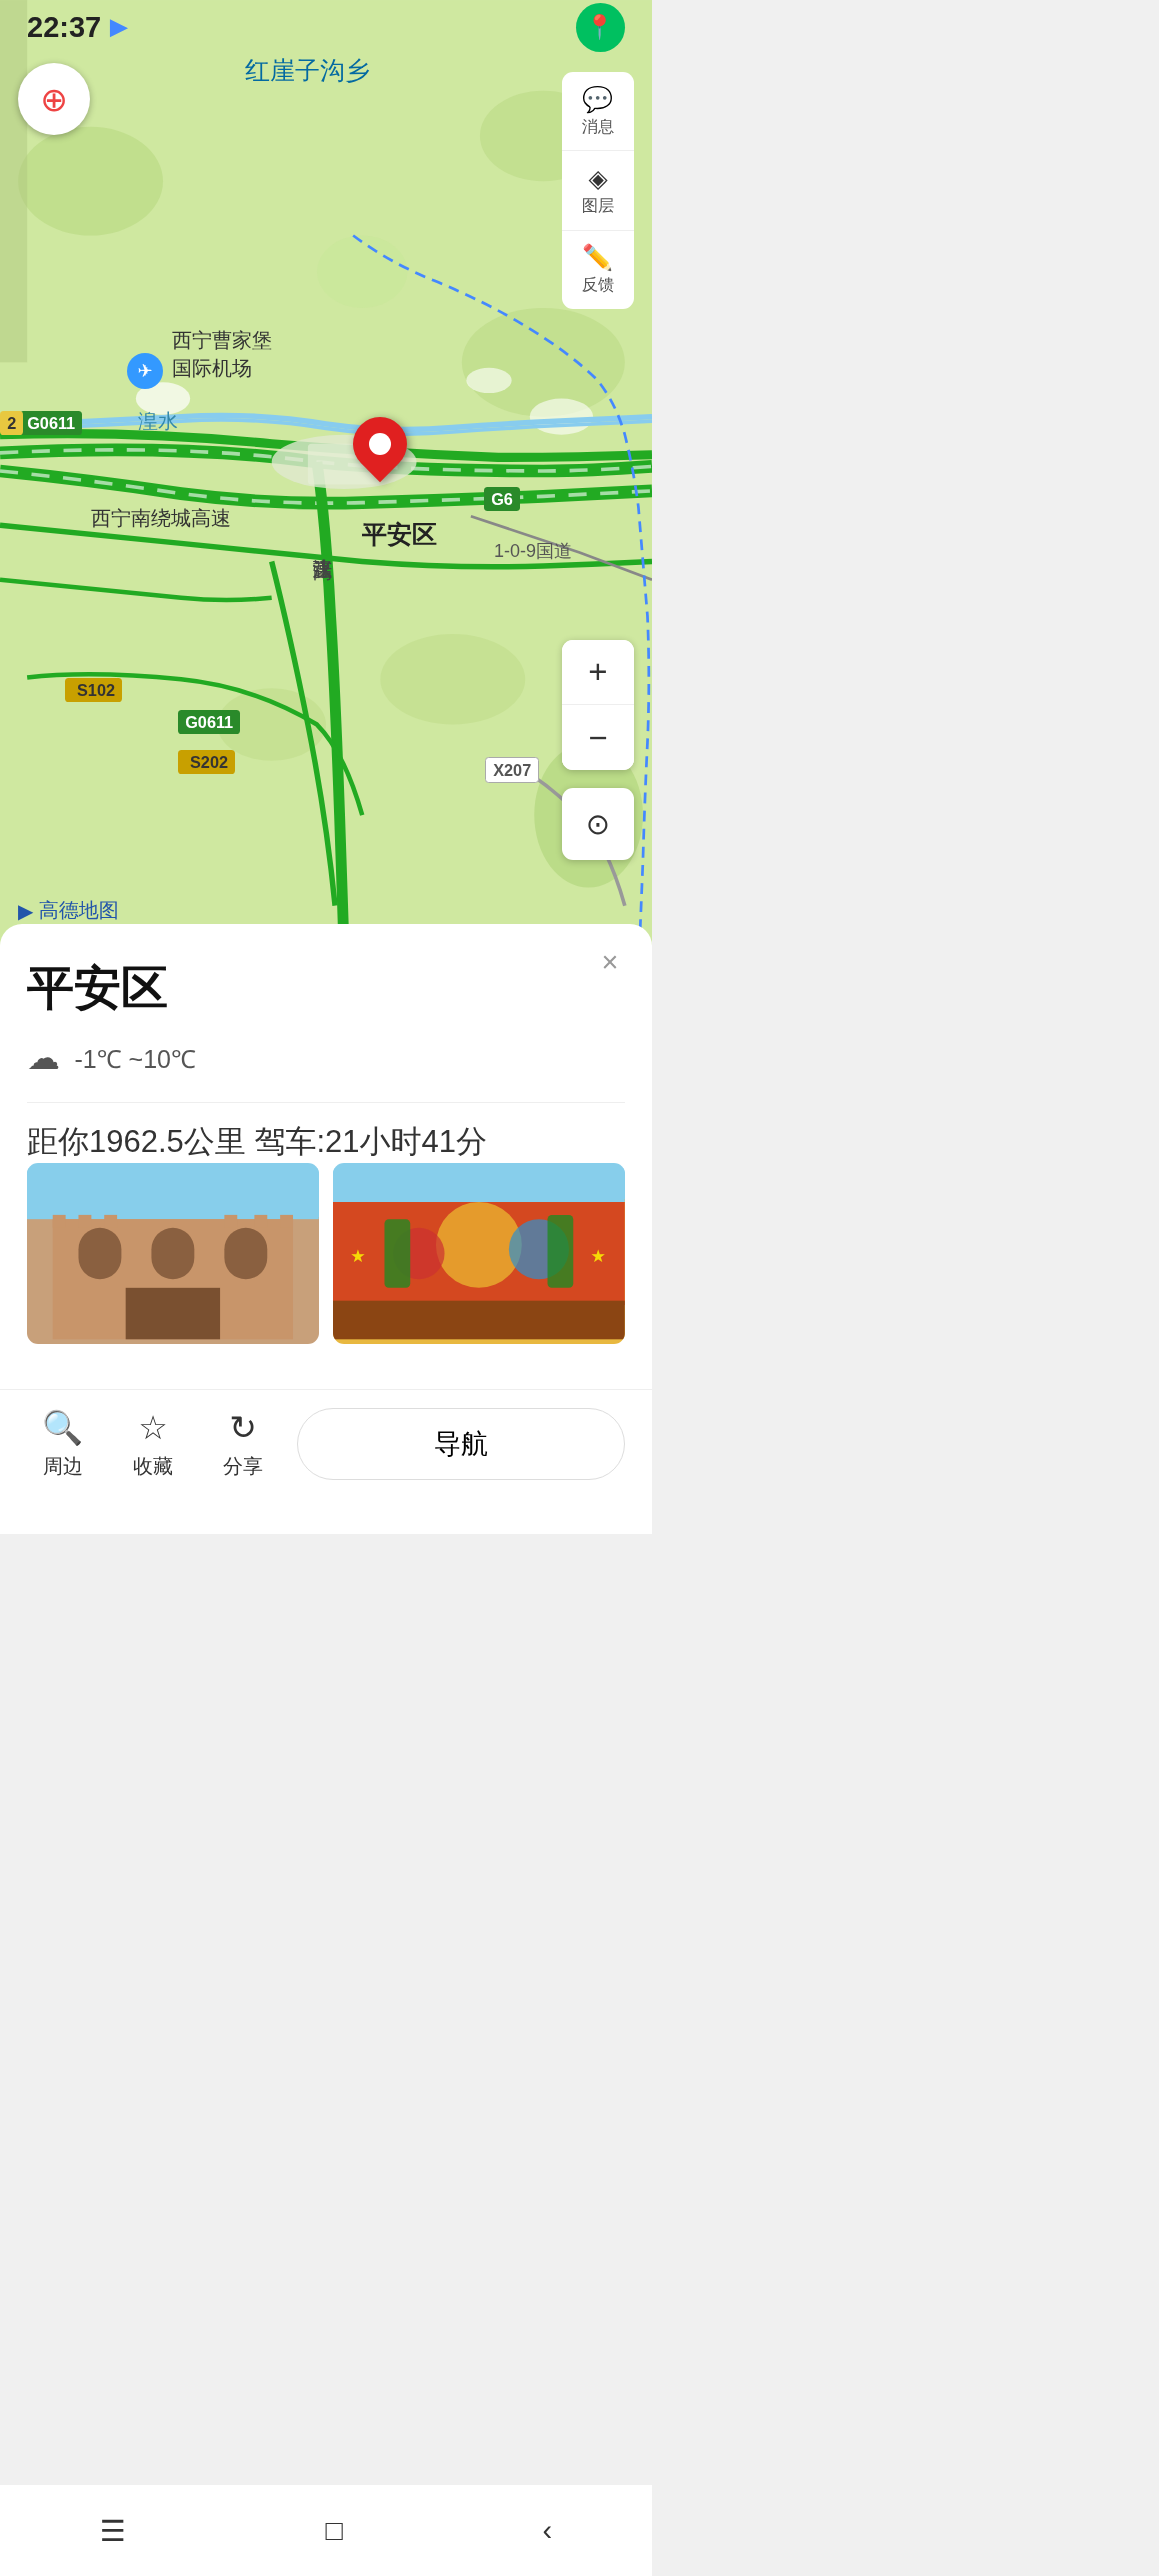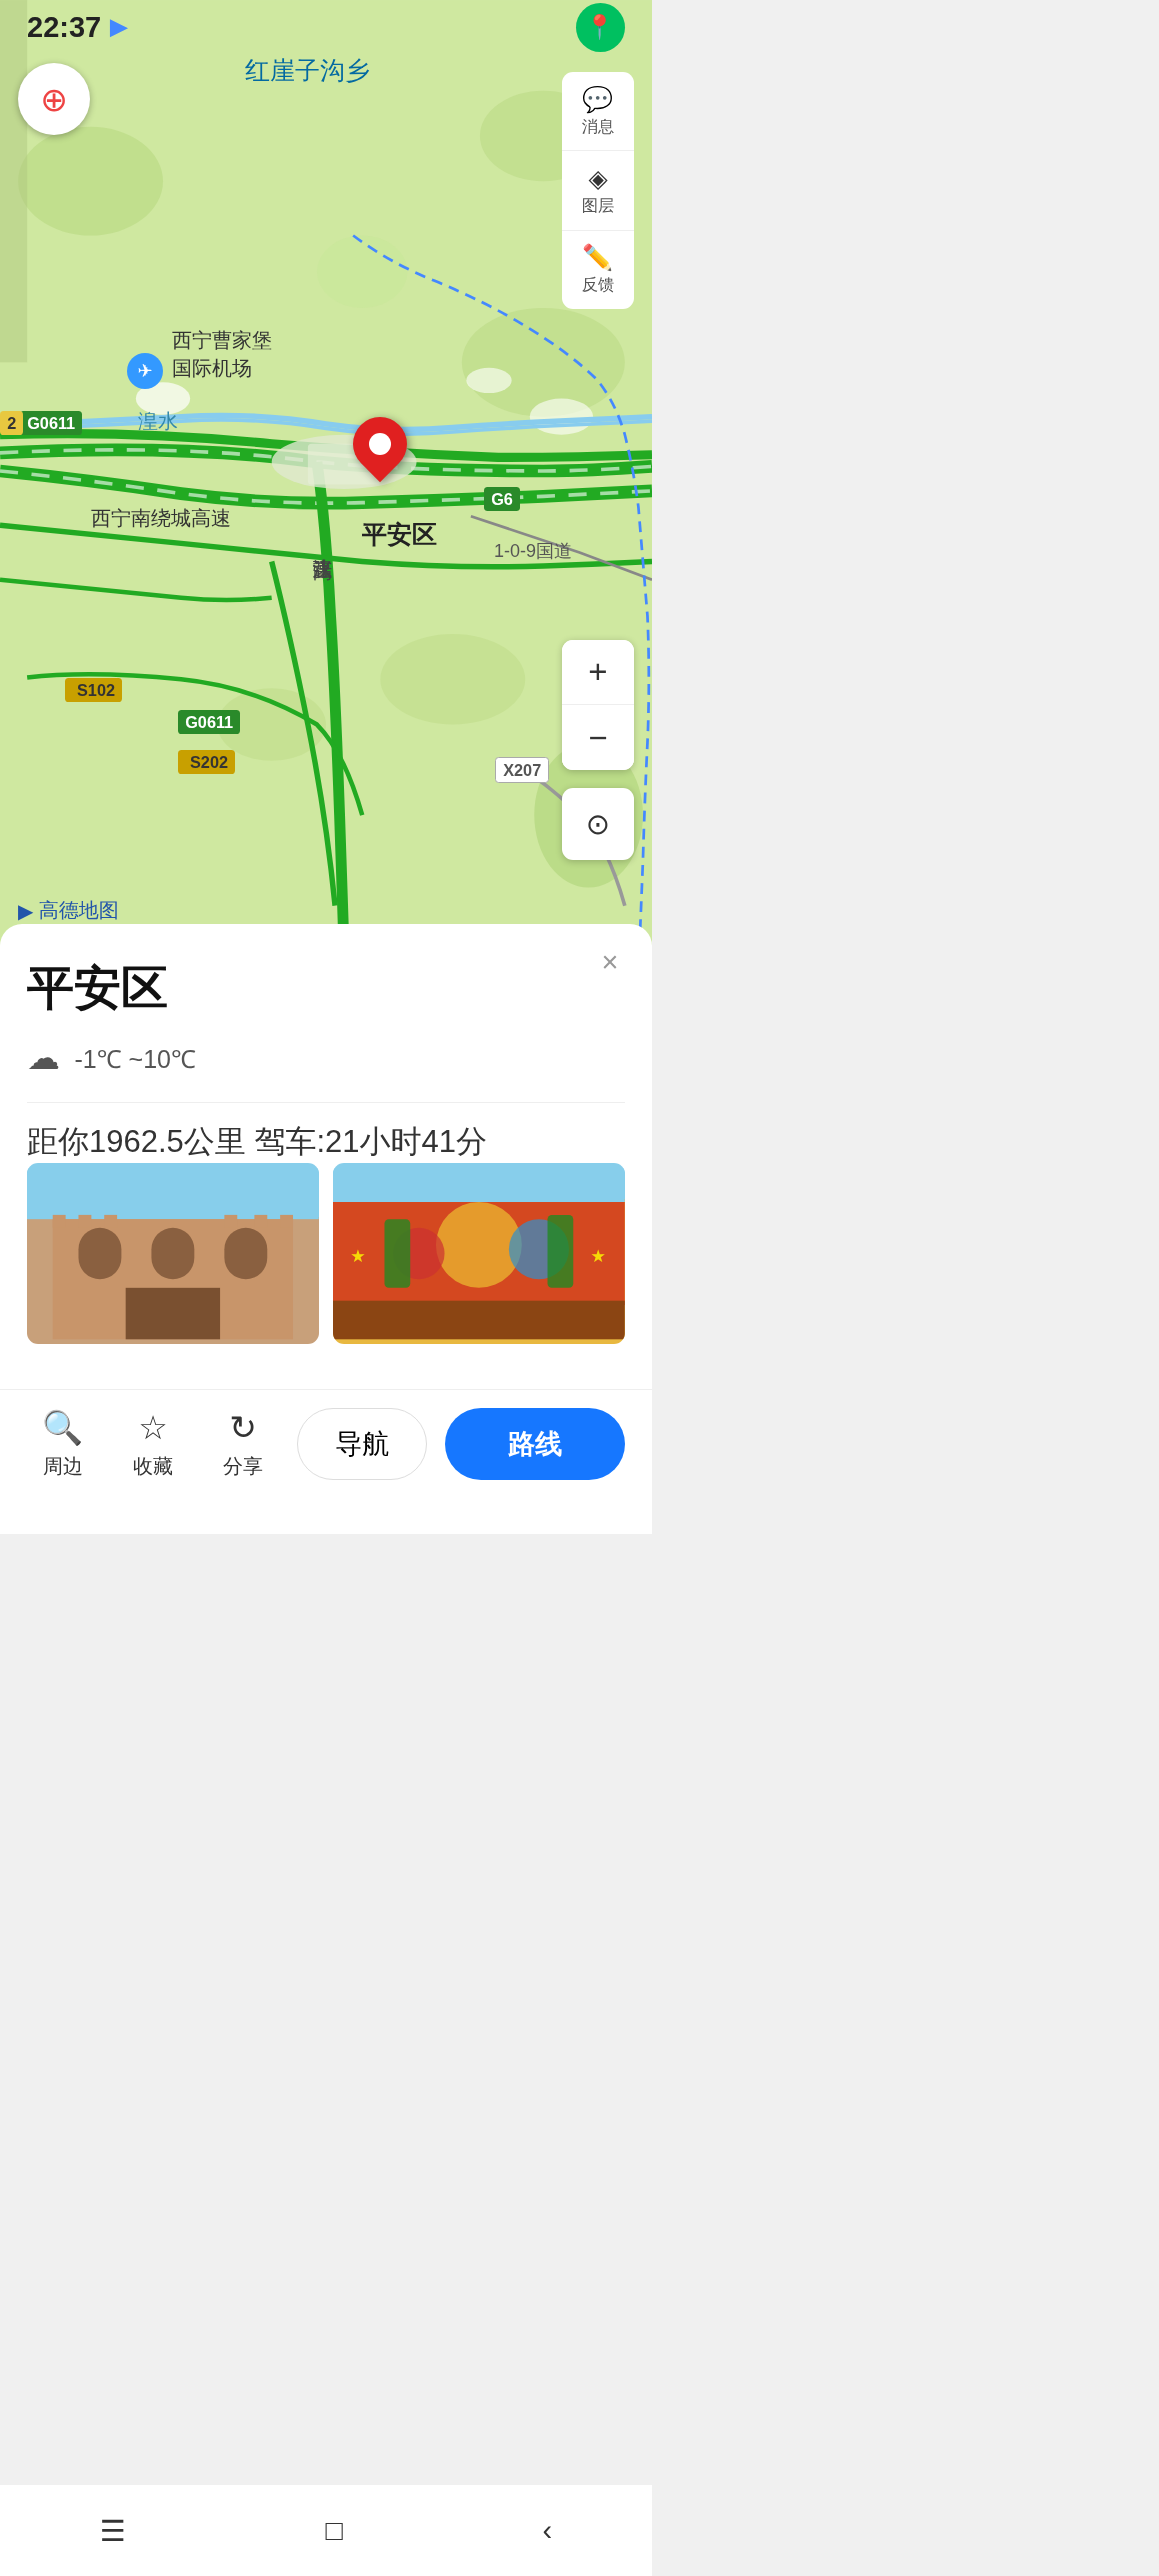--- a/index.html
+++ b/index.html
@@ -495,21 +495,21 @@
 
   <div class="map-label" style="top:539px; left:494px; font-size:18px; color:#555;">1-0-9国道</div>
 
   <div class="map-place-label" style="top:518px; left:362px;">平安区</div>
 
   <div class="road-badge green" style="top:411px; left:20px;">G0611</div>
   <div class="road-badge green" style="top:487px; left:462px;margin-left:22px;">G6</div>
   <div class="road-badge yellow" style="top:678px; left:65px; background:#c8a000; color:#333;">S102</div>
   <div class="road-badge green" style="top:710px; left:178px;">G0611</div>
   <div class="road-badge yellow" style="top:750px; left:178px; background:#c8a000; color:#333;">S202</div>
-  <div class="road-badge" style="top:757px; left:495px; background:white; color:#555; border:0.9px solid #aaa;">X207</div>
+  <div class="road-badge" style="top:757px; left:485px; background:white; color:#555; border:0.9px solid #aaa;">X207</div>
   <div class="road-badge" style="top:411px; left:0px; background:#e8c840; color:#333;">2</div>
 
   <div class="map-pin">
     <div class="map-pin-head"></div>
   </div>
 
   <div class="map-toolbar">
     <button class="toolbar-btn">
       <span class="toolbar-icon">💬</span>
       <span class="toolbar-label">消息</span>
@@ -616,23 +616,20 @@
       <span class="action-icon">☆</span>
       <span class="action-label">收藏</span>
     </button>
     <button class="action-icon-btn">
       <span class="action-icon">↻</span>
       <span class="action-label">分享</span>
     </button>
     <button class="nav-btn">
       <span>导航</span>
     </button>
-    <button class="route-btn">
-      <span>路线</span>
-    </button>
   </div>
 </div>
 
 <div class="system-nav" style="top:2485px;">
   <button class="sys-nav-btn">
     <span>☰</span>
   </button>
   <button class="sys-nav-btn">
     <span>□</span>
   </button>

